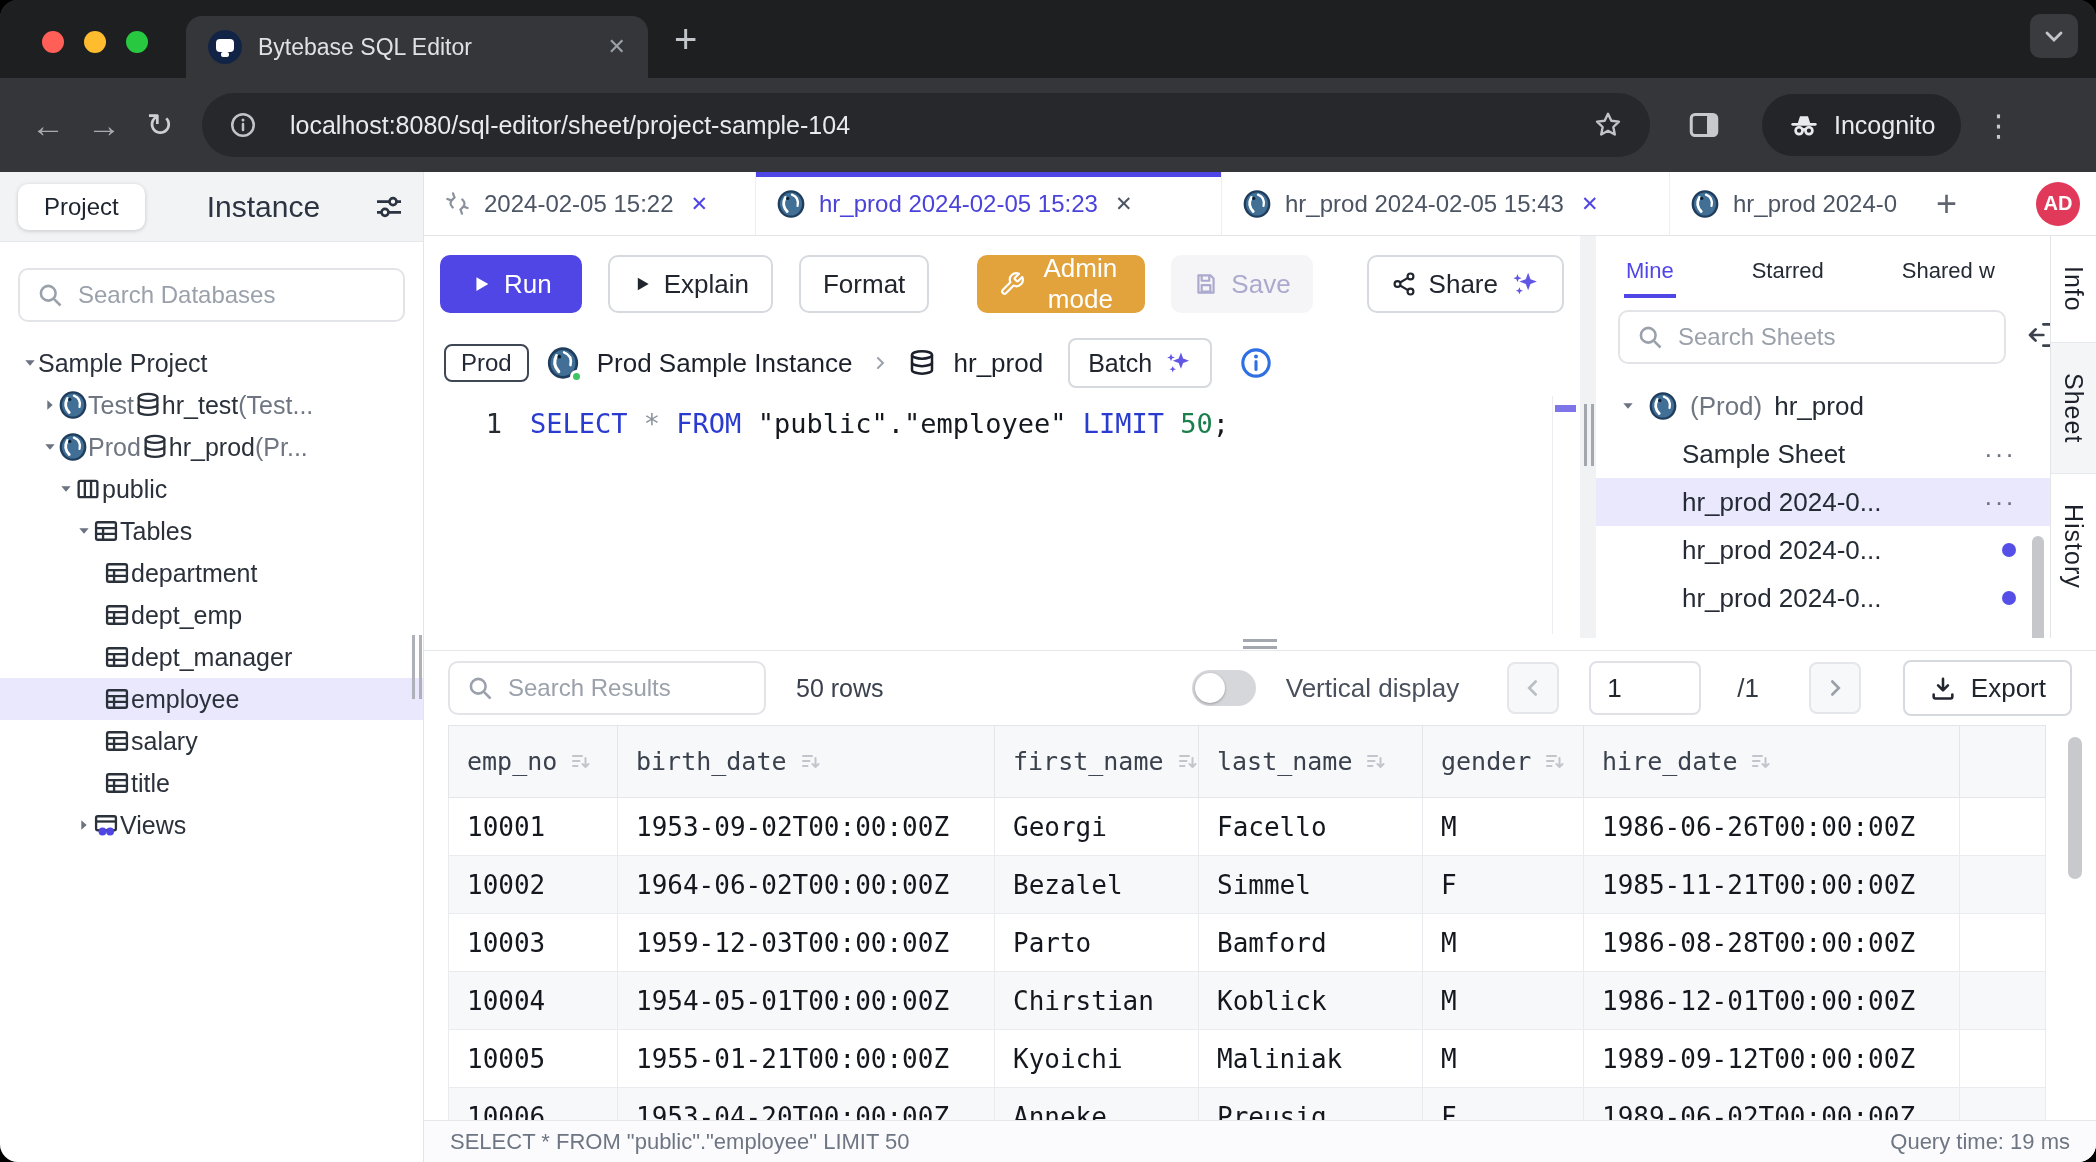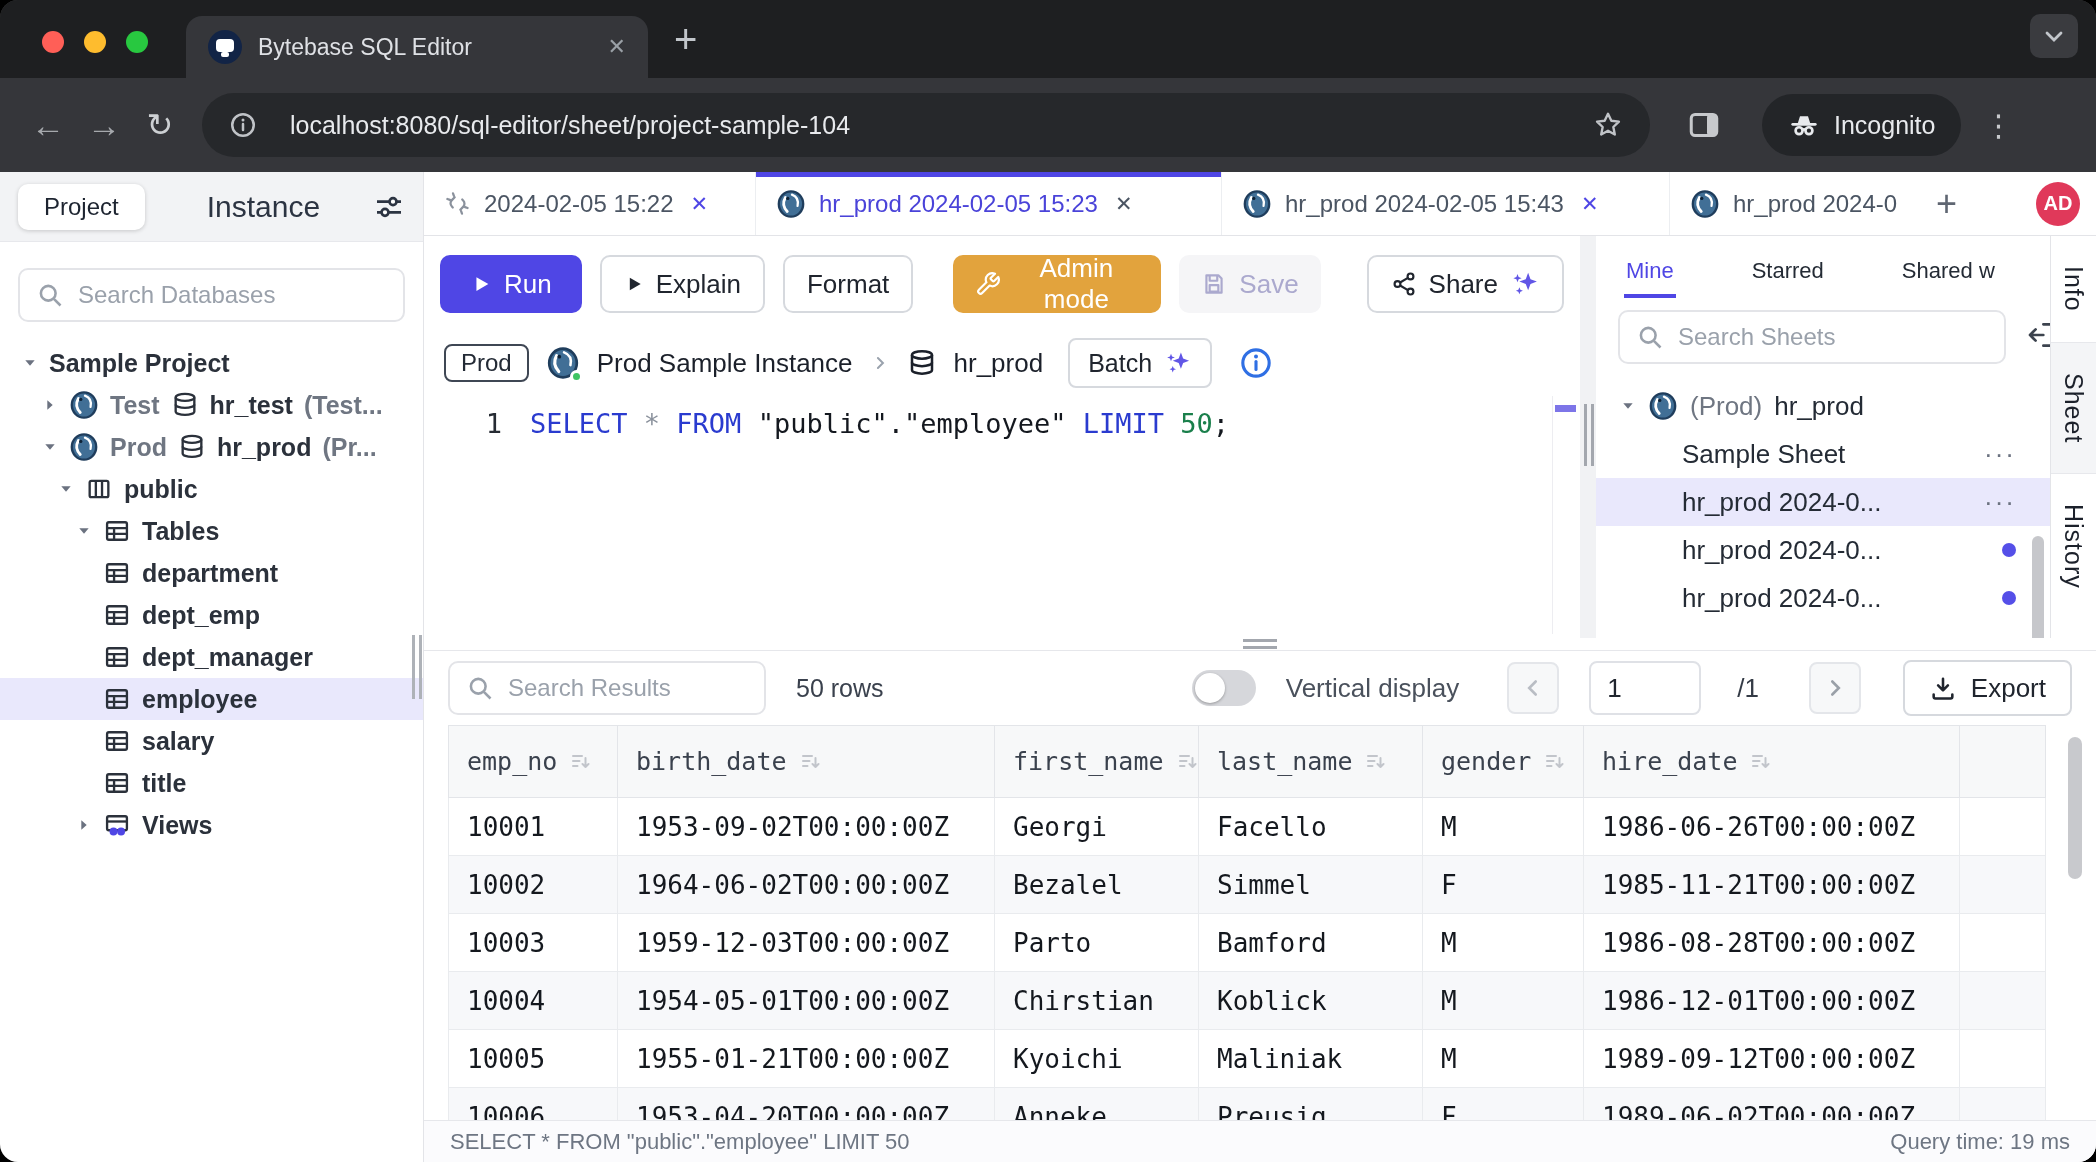--- a/index.html
+++ b/index.html
@@ -39,21 +39,21 @@
   .sidebar { width:424px; flex:none; border-right:1px solid #e3e4e8; display:flex; flex-direction:column; position:relative; }
   .side-head { height:70px; flex:none; background:#f2f3f5; display:flex; align-items:center; padding:0 18px; border-bottom:1px solid #e7e8ec; }
   .pill { background:#fff; border-radius:10px; box-shadow:0 1px 4px rgba(0,0,0,.18); padding:9px 26px; font-size:24px; color:#1d2430; }
   .side-head .tab2 { margin-left:62px; font-size:30px; color:#2c3442; }
   .side-head .spacer { flex:1; }
   .searchbox { margin:26px 18px 6px 18px; height:54px; border:2px solid #e3e4e8; border-radius:10px;
                display:flex; align-items:center; gap:14px; padding:0 16px; color:#9aa1ab; font-size:24px; }
   .searchbox input { border:none; outline:none; flex:1; font-size:24px; color:#333; background:transparent; font-family:inherit; }
   .searchbox input::placeholder { color:#9aa1ab; }
   .tree { flex:1; overflow:hidden; padding-top:14px; font-size:25px; color:#2b313b; }
-  .trow { height:42px; display:flex; align-items:center; gap:11px; white-space:nowrap;font-weight:bold; }
+  .trow { height:42px; display:flex; align-items:center; white-space:nowrap; }
   .trow.selected { background:#e9e8fc; }
   .muted { color:#6f7682; }
   .vhandle { position:absolute; right:1px; top:463px; display:flex; gap:4px; }
   .vhandle i { display:block; width:3px; height:64px; background:#aeb2b8; }
 
   
   .main { flex:1; display:flex; flex-direction:column; min-width:0; }
 
   
   .sheettabs { height:64px; flex:none; display:flex; align-items:stretch; border-bottom:1px solid #e3e4e8; }
@@ -63,21 +63,21 @@
   .stab.active { color:#4a43d9; }
   .stab.active .x { color:#4b5563; }
   .stab.active::before { content:""; position:absolute; left:0; top:0; right:0; height:5px; background:#4f46e5; }
   .stab-plus { align-self:center; font-size:36px; color:#5f6672; margin:0 18px; }
   .avatar { align-self:center; margin-left:auto; margin-right:16px; width:44px; height:44px; border-radius:50%;
             background:#e0395a; color:#fff; font-size:20px; font-weight:bold; display:flex; align-items:center; justify-content:center; }
 
   
   .split-upper { height:402px; flex:none; display:flex; min-height:0; }
   .editor-pane { flex:1; display:flex; flex-direction:column; min-width:0; position:relative; }
-  .edit-toolbar { height:96px; flex:none; display:flex; align-items:center; padding:0 16px; gap:18px;justify-content:space-between; }
+  .edit-toolbar { height:96px; flex:none; display:flex; align-items:center; padding:0 16px; gap:26px;justify-content:space-between; }
   .btn { height:58px; border-radius:10px; display:inline-flex; align-items:center; gap:12px; padding:0 22px;
          font-size:26px; border:2px solid #d6d9de; background:#fff; color:#20252e; }
   .btn.run { background:#4f46e5; border:none; color:#fff; padding:0 30px; }
   .btn.admin { background:#e2a33d; border:none; color:#fff; margin-left:22px; }
   .btn.save { background:#f5f5f7; border:none; color:#abA9ce; color:#aba9ce; }
   .btn.share { margin-left:28px; }
   .breadcrumb { height:62px; flex:none; display:flex; align-items:center; padding:0 20px; gap:17px; font-size:26px; color:#1b202a; }
   .envbadge { border:2.5px solid #3f4754; border-radius:8px; padding:3px 15px; font-size:24px; color:#232a35; }
   .pgwrap { position:relative; width:34px; height:34px; }
   .pgwrap .dot { position:absolute; right:-3px; bottom:-3px; width:13px; height:13px; border-radius:50%; background:#3fc463; border:3px solid #fff; }

